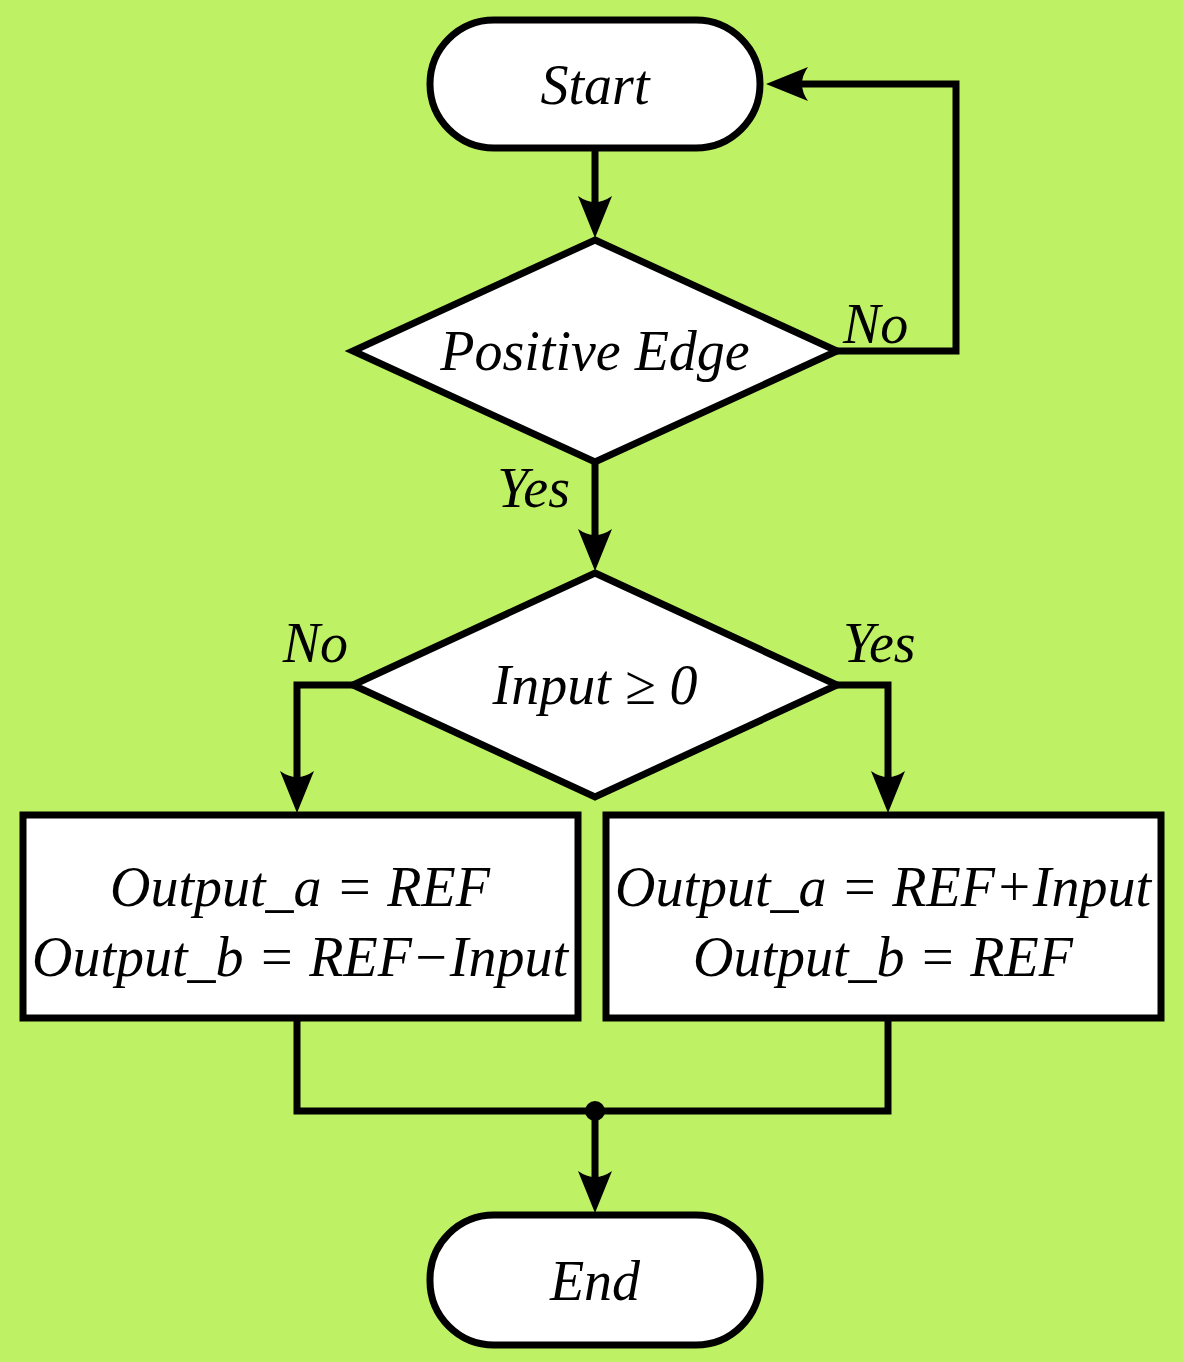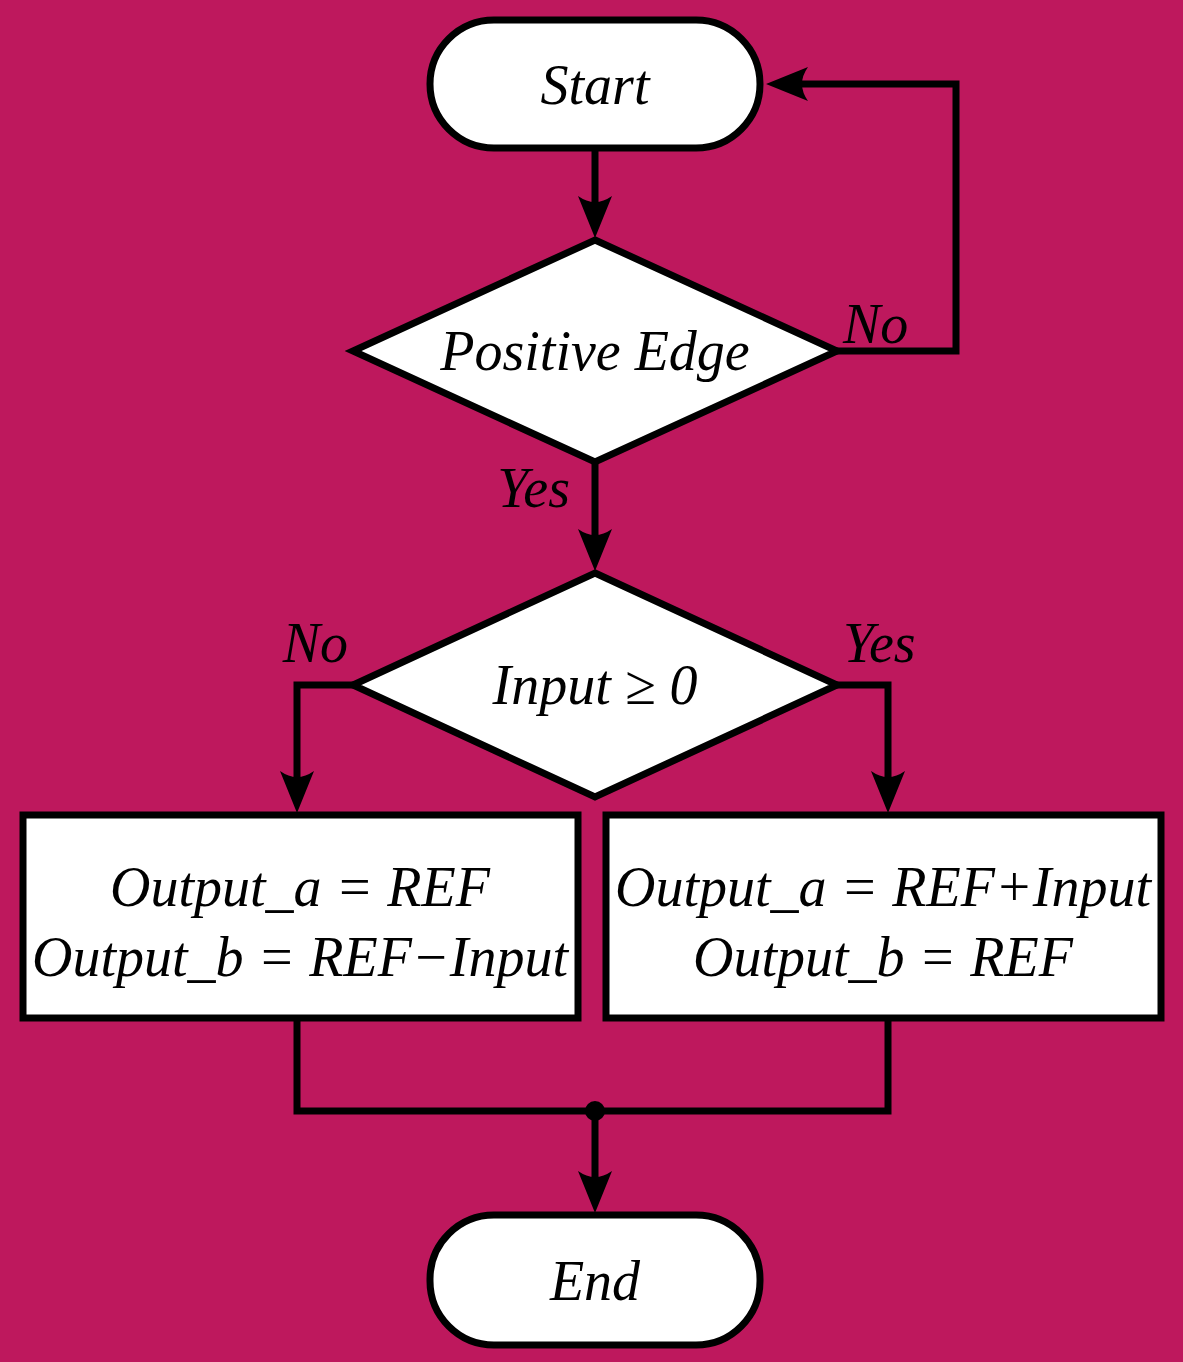--- a/index.html
+++ b/index.html
@@ -4,21 +4,21 @@
 <style>
   html, body {
     margin: 0;
     padding: 0;
     background: #ffffff;
   }
   .canvas {
     width: 1183px;
     height: 1362px;
     position: relative;
-    background: #be185d;
+    background: #bef264;
   }
   svg {
     display: block;
   }
   .shape {
     fill: #ffffff;
     stroke: #000000;
     stroke-width: 7;
   }
   .edge {

